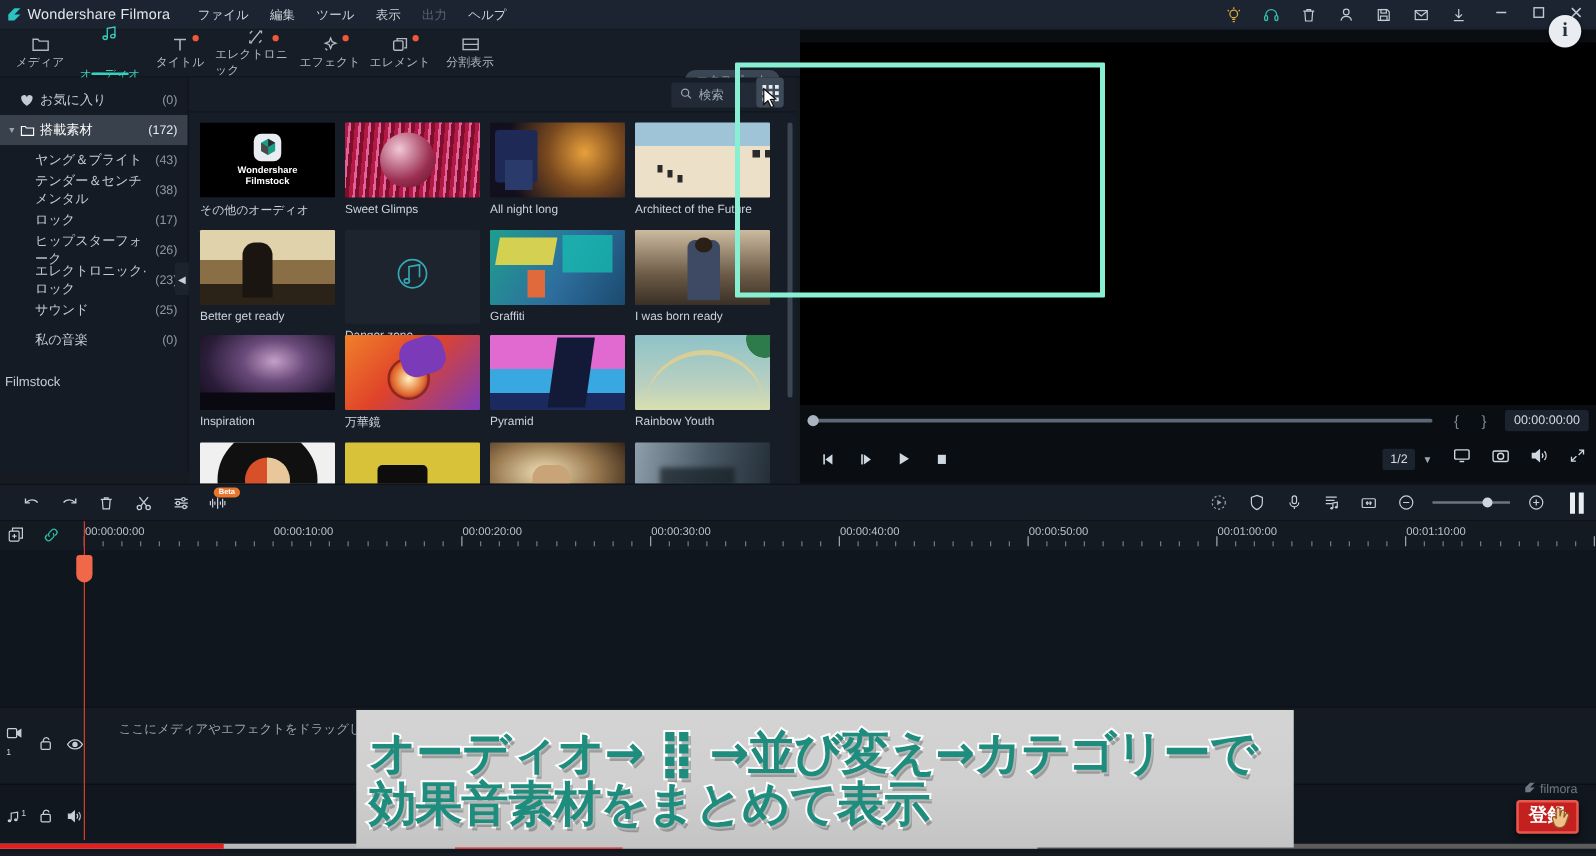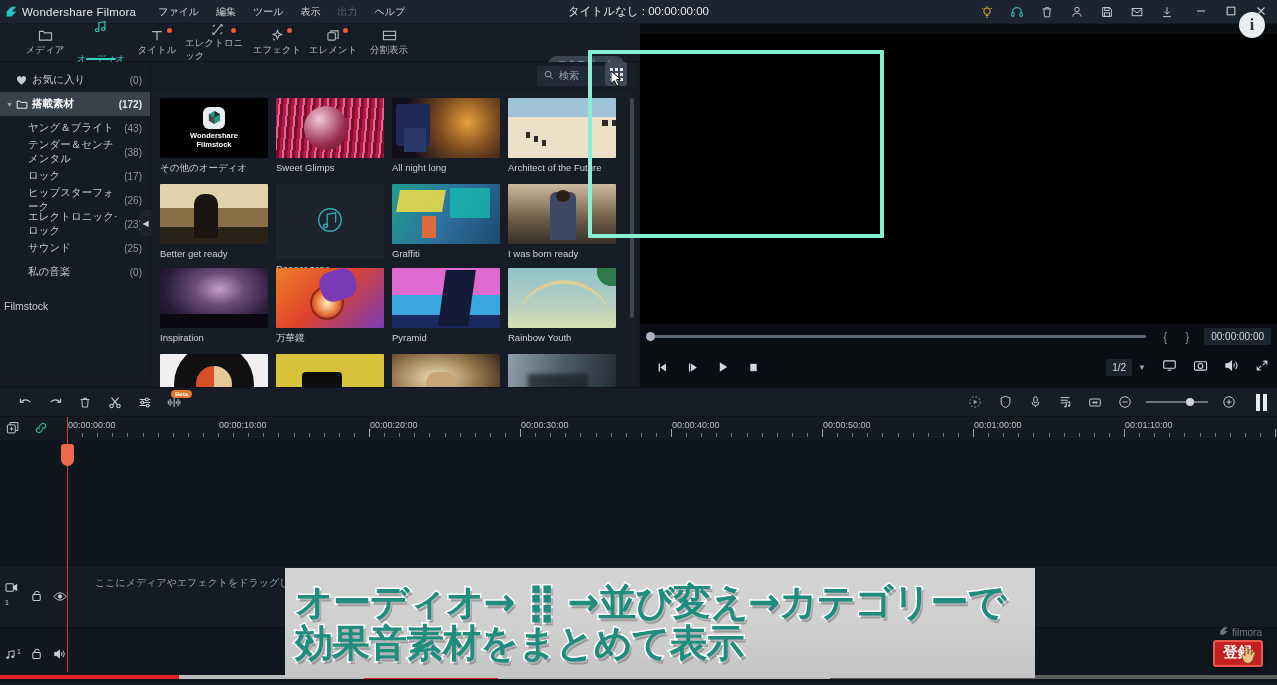--- a/index.html
+++ b/index.html
@@ -37,21 +37,21 @@
     position:absolute; right:12px; top:12px; width:26px; height:26px; border-radius:50%;
     background:#e9edf2; color:#22303f; font-weight:bold; font-size:16px;
     display:flex; align-items:center; justify-content:center;
     font-family:"Liberation Serif", serif; z-index: 60;
     box-shadow: 0 1px 4px rgba(0,0,0,.5);
   }
 
   
   .tabbar {
     height: 38px; background: #161d27; display:flex; align-items:center;
-    padding-left: 17px; position: relative; border-bottom:1px solid #0f141b;
+    padding-left: 4px; position: relative; border-bottom:1px solid #0f141b;
   }
   .tab {
     width: 56px; height:38px; display:flex; flex-direction:column;
     align-items:center; justify-content:center; gap:1px; position:relative;
     color:#aeb8c4; font-size:9.5px;
   }
   .tab.wide { width: 64px; }
   .tab .ti { height:15px; display:flex; align-items:center; justify-content:center; }
   .tab.active { color:#37d0c0;gap:20px; }
   .tab.active::after{
@@ -68,21 +68,21 @@
   
   .sidebar {
     position:absolute; left:0; top:62px; width:151px; bottom:308px;
     background:#151b24; border-right:1px solid #0e131a; padding-top:6px;
   }
   .side-row{
     height:24px; display:flex; align-items:center; padding:0 8px 0 6px;
     font-size:10.5px; color:#c3ccd6;
   }
   .side-row .cnt { margin-left:auto; color:#8d98a5; font-size:10px; }
-  .side-row.selected { background:#39414c; color:#ffffff; font-weight:bold; }
+  .side-row.selected { background:#39414c; color:#ffffff; font-weight:normal; }
   .side-row .caret { width:10px; font-size:7px; color:#9aa5b1; }
   .side-row .ic { width:16px; display:flex; align-items:center; color:#c3ccd6; }
   .side-row.sub { padding-left:28px; }
   .side-row.foot { padding-left:4px; color:#c3ccd6; margin-top:10px; }
   .collapse-handle{
     position:absolute; left:140px; top:210px; width:11px; height:26px;
     background:#1c232d; border-radius:2px 0 0 2px;
     display:flex; align-items:center; justify-content:center;
     color:#c8d0d9; font-size:8px; z-index:20;
   }
@@ -230,21 +230,20 @@
     </div>
     <div class="app-name">Wondershare Filmora</div>
     <div class="menu">
       <span>ファイル</span>
       <span>編集</span>
       <span>ツール</span>
       <span>表示</span>
       <span class="disabled">出力</span>
       <span>ヘルプ</span>
     </div>
-    <div class="project-title">タイトルなし : 00:00:00:00</div>
     <div class="win-icons">
       <div class="ic amber">
         <svg width="14" height="14" viewBox="0 0 16 16" fill="none" stroke="#d8a838" stroke-width="1.2">
             <circle cx="8" cy="7" r="3.5"></circle>
             <path d="M6.5 12h3M7 14h2"></path>
             <path d="M8 1v1.5M2.5 3.5l1 1M13.5 3.5l-1 1"></path>
           </svg>
       </div>
       <div class="ic teal">
         <svg width="14" height="14" viewBox="0 0 16 16" fill="none" stroke="#35c0b0" stroke-width="1.2">

